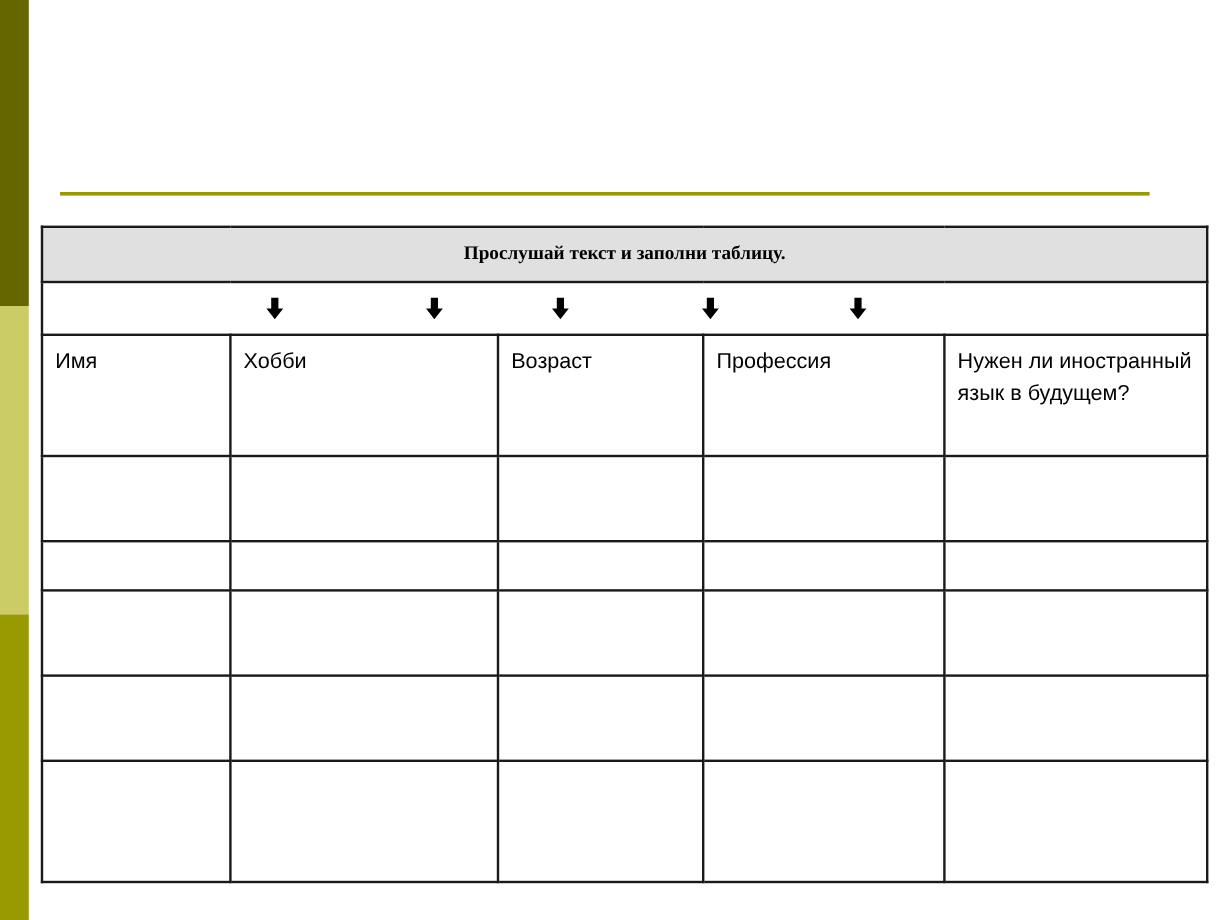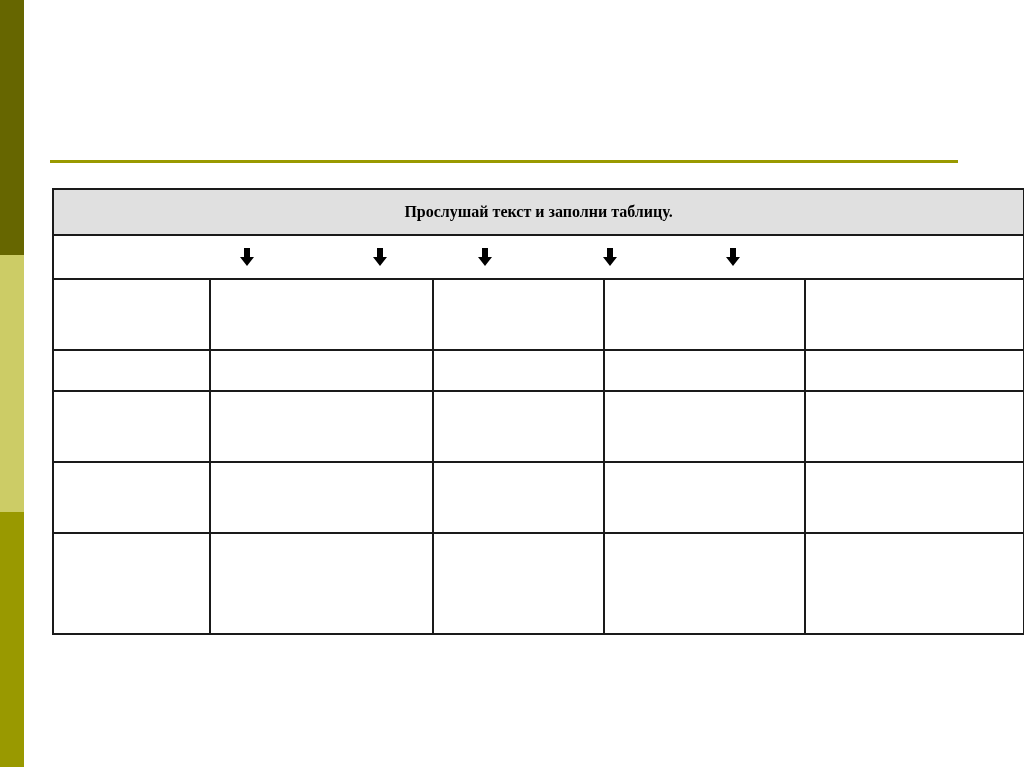--- a/index.html
+++ b/index.html
@@ -45,21 +45,21 @@
     .title-rule {
       position: absolute;
       left: 50px;
       top: 160px;
       width: 908px;
       height: 3px;
     }
 
     .concept-table {
       position: absolute;
-      left: 52px;
+      left: 34px;
       top: 188px;
       width: 971px;
       border-collapse: collapse;
       table-layout: fixed;
       border: 2px solid #1a1a1a;
     }
     .concept-table td {
       border: 2px solid #1a1a1a;
       padding: 0;
       vertical-align: top;
@@ -140,20 +140,37 @@
               <path d="M5 0h6v9h4l-7 9-7-9h4z" fill="#000"></path>
             </svg>
           <svg class="arrow" style="left:548px" viewBox="0 0 16 18">
               <path d="M5 0h6v9h4l-7 9-7-9h4z" fill="#000"></path>
             </svg>
           <svg class="arrow" style="left:671px" viewBox="0 0 16 18">
               <path d="M5 0h6v9h4l-7 9-7-9h4z" fill="#000"></path>
             </svg>
         </td>
       </tr>
+      <tr>
+        <td class="header-cell">
+            <span class="label">Имя</span>
+          </td>
+        <td class="header-cell">
+            <span class="label">Хобби</span>
+          </td>
+        <td class="header-cell">
+            <span class="label">Возраст</span>
+          </td>
+        <td class="header-cell">
+            <span class="label">Профессия</span>
+          </td>
+        <td class="header-cell">
+            <span class="label">Нужен ли иностранный язык в будущем?</span>
+          </td>
+      </tr>
       <tr class="row-a">
         <td></td>
         <td></td>
         <td></td>
         <td></td>
         <td></td>
       </tr>
       <tr class="row-b">
         <td></td>
         <td></td>

